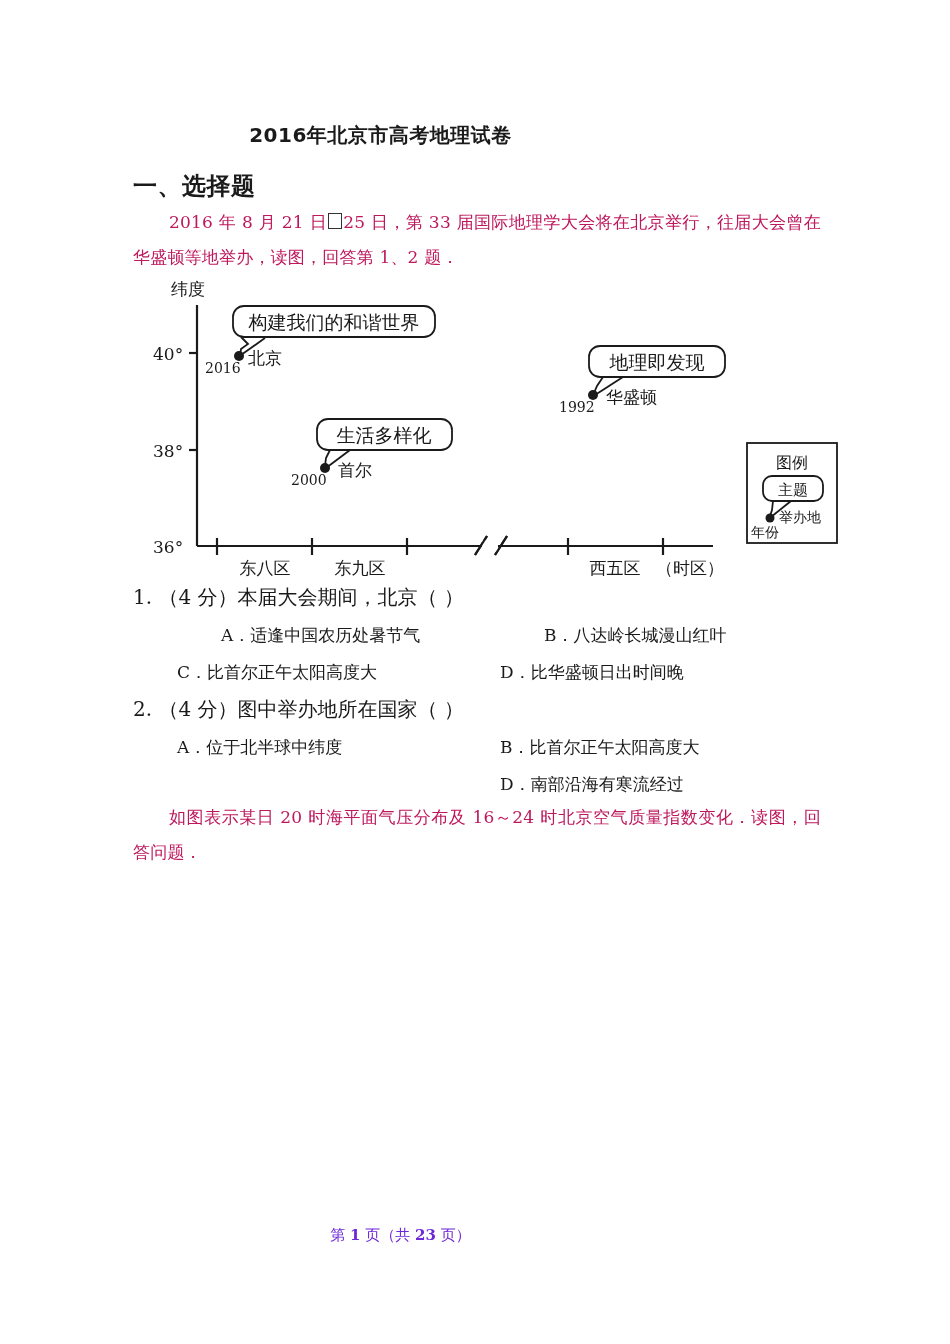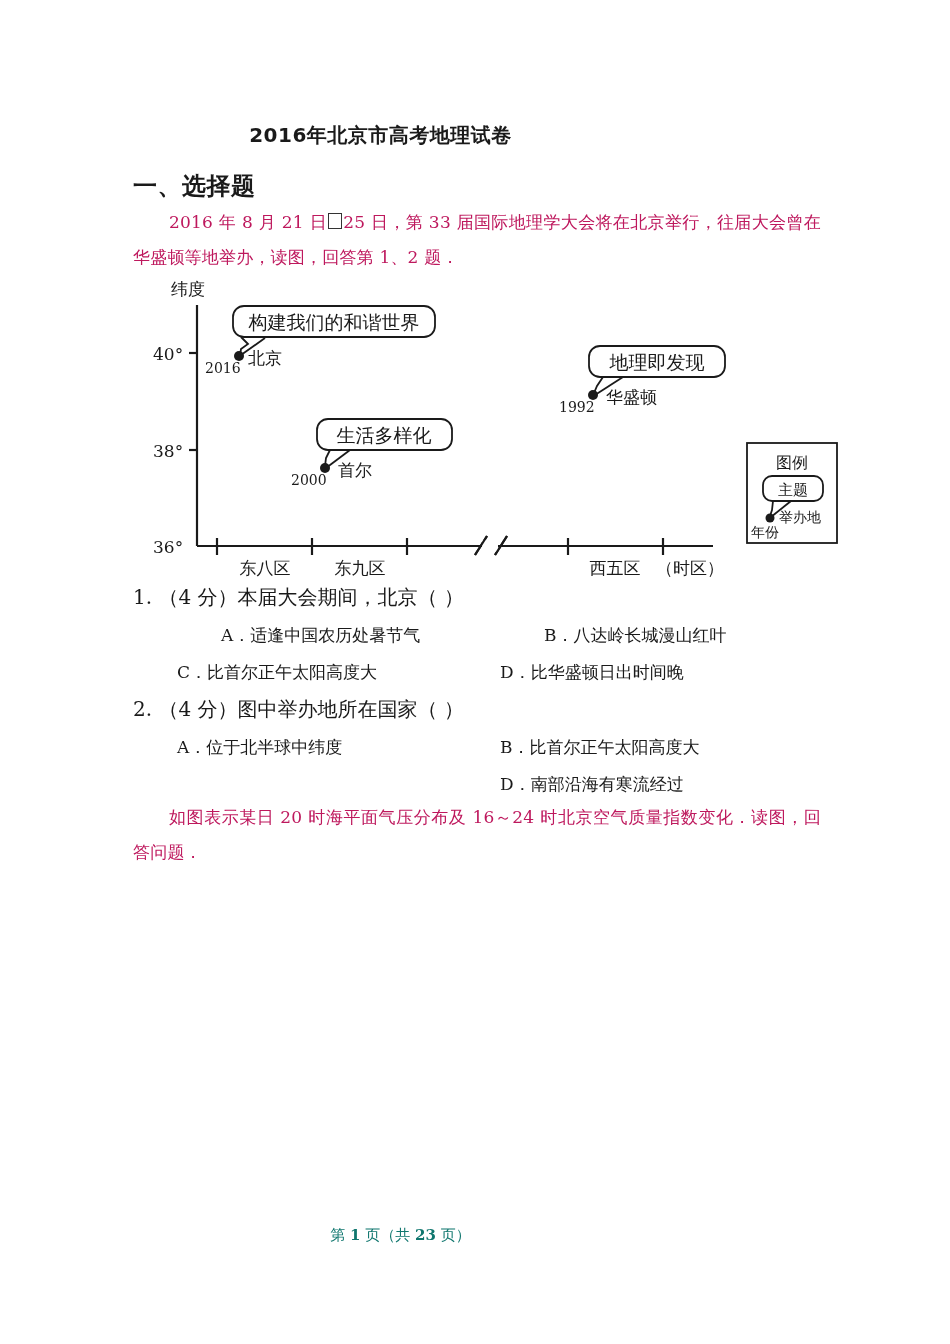--- a/index.html
+++ b/index.html
@@ -96,21 +96,21 @@
   }
   .figure svg { display: block; }
 
   
   .footer {
     position: absolute;
     left: 0; top: 1226px;
     width: 801px;
     text-align: center;
     font-size: 15px;
-    color: #0f766e;
+    color: #6d28d9;
   }
   .footer b { font-weight: bold; }
 
   .tofu {
     display: inline-block;
     width: 0.72em;
     height: 0.86em;
     border: 1px solid #333;
     vertical-align: -0.08em;
     margin: 0 1px;

